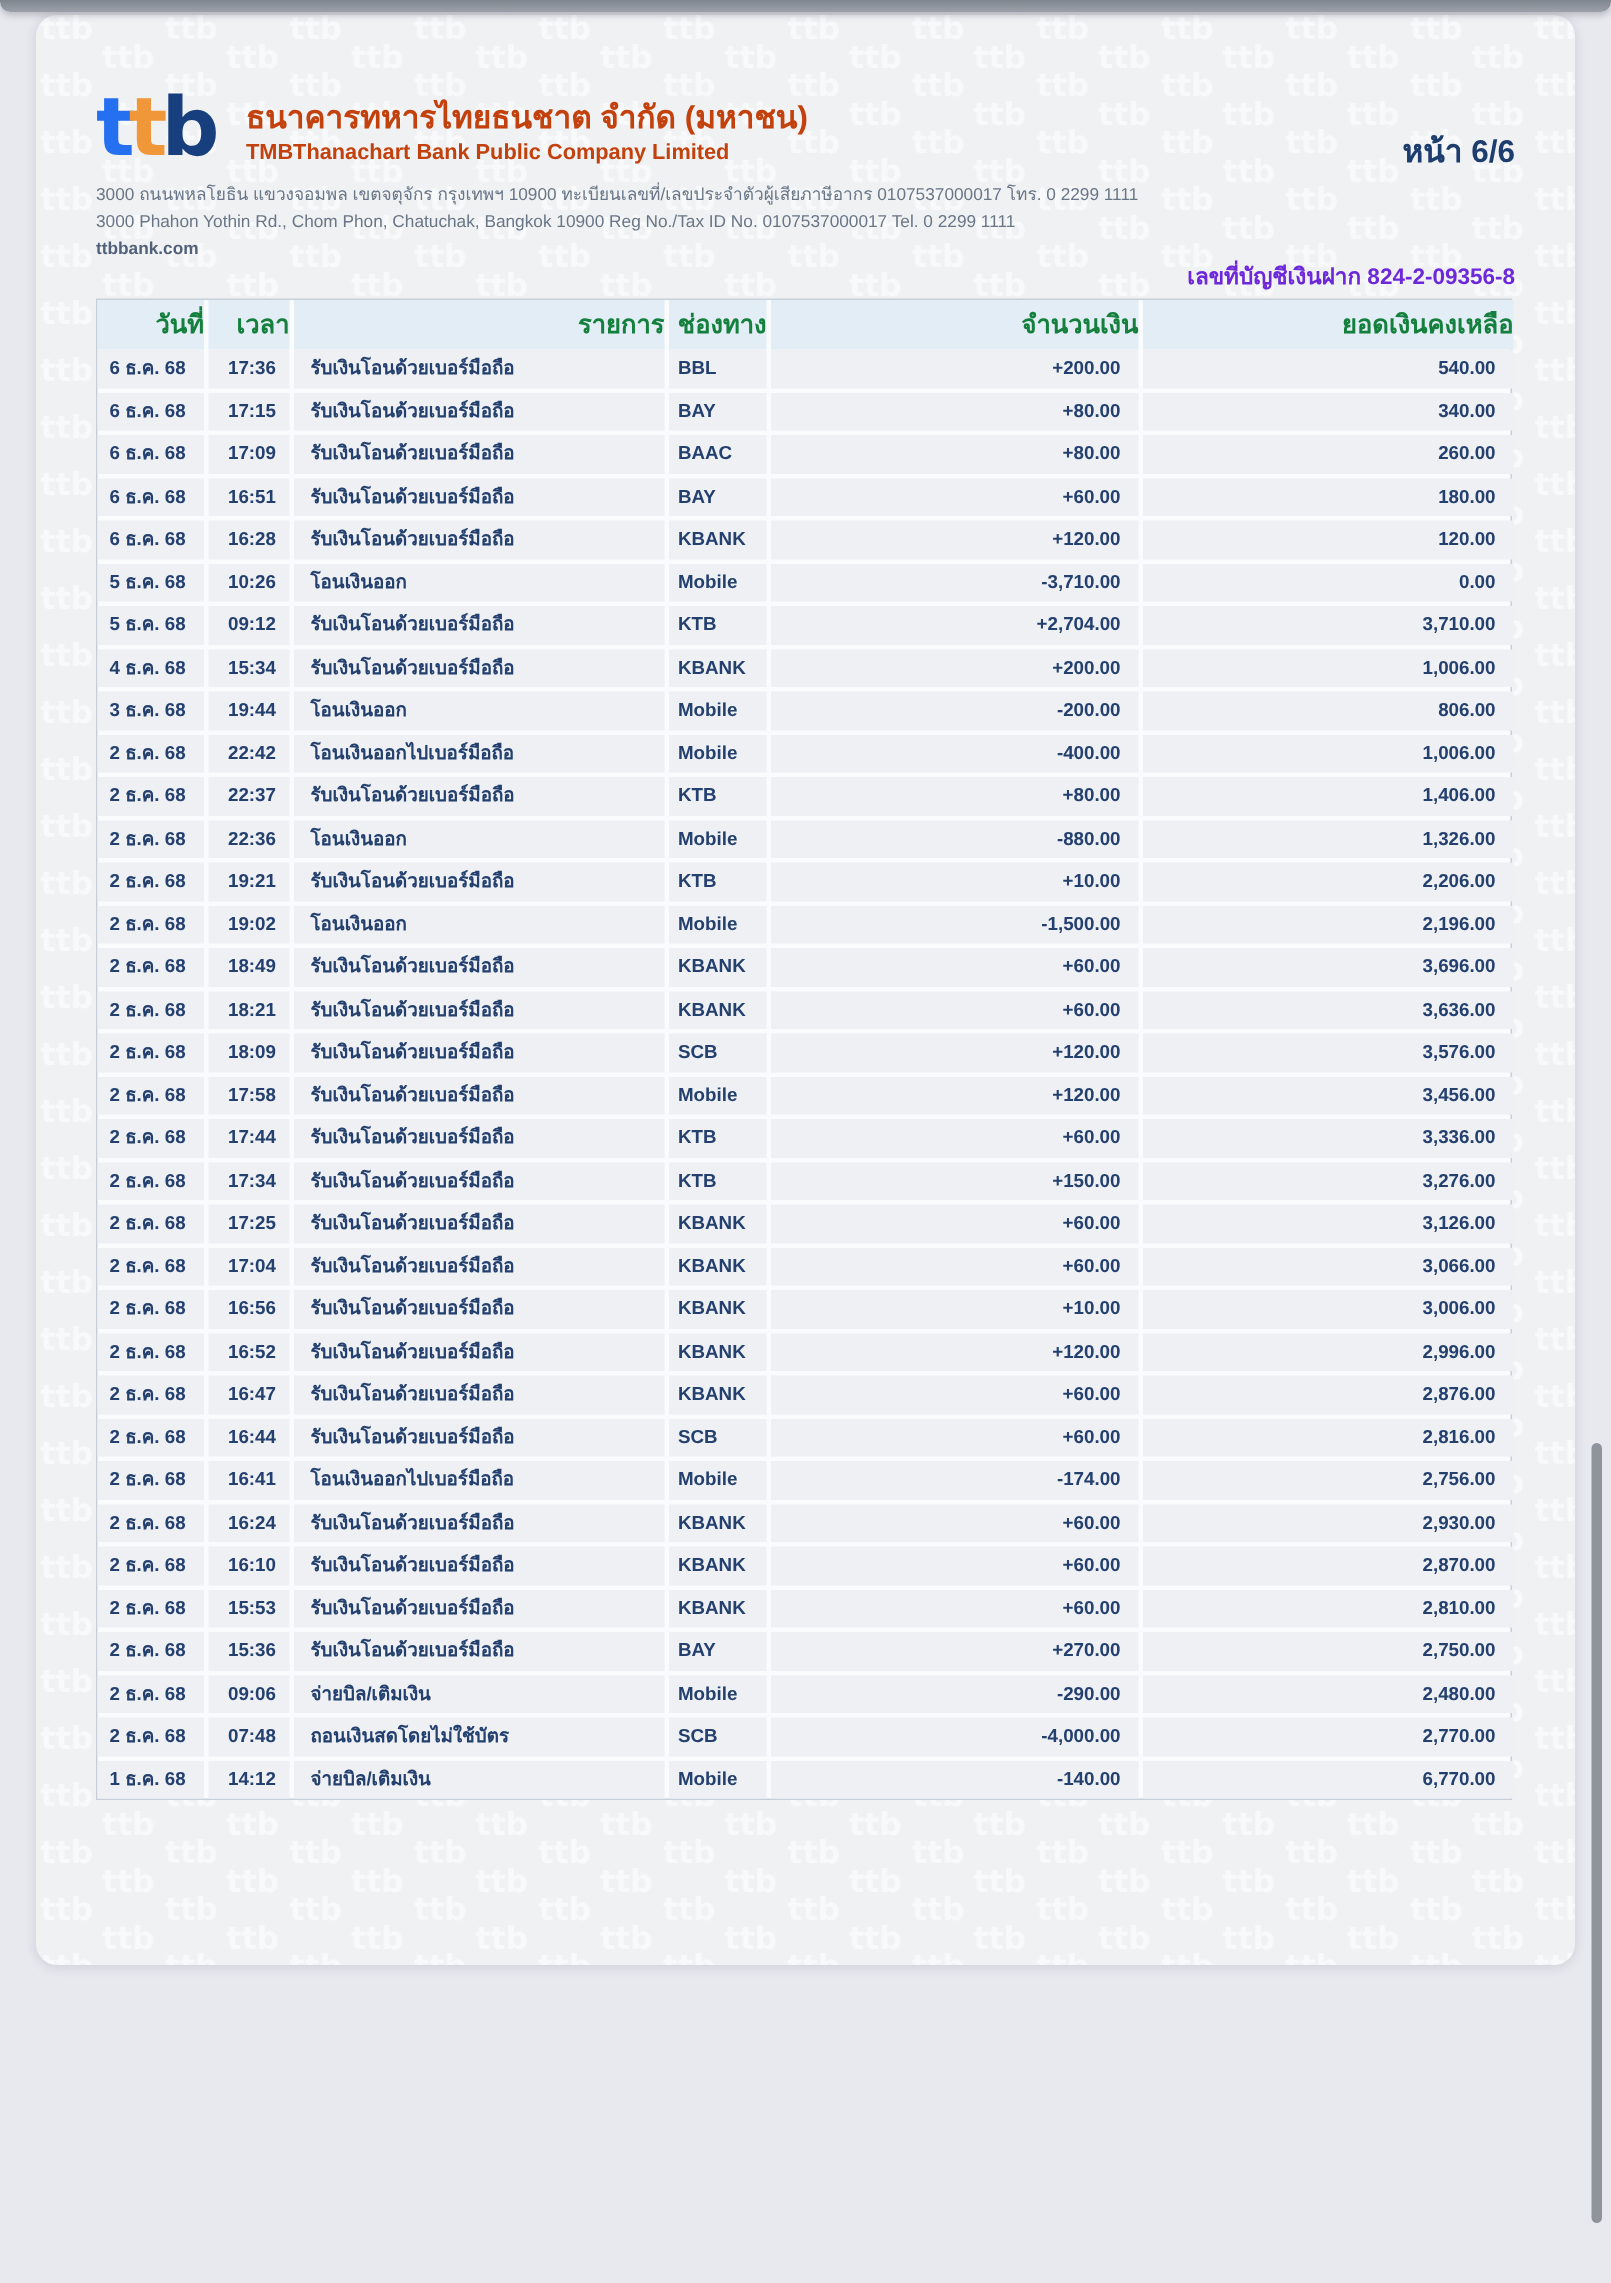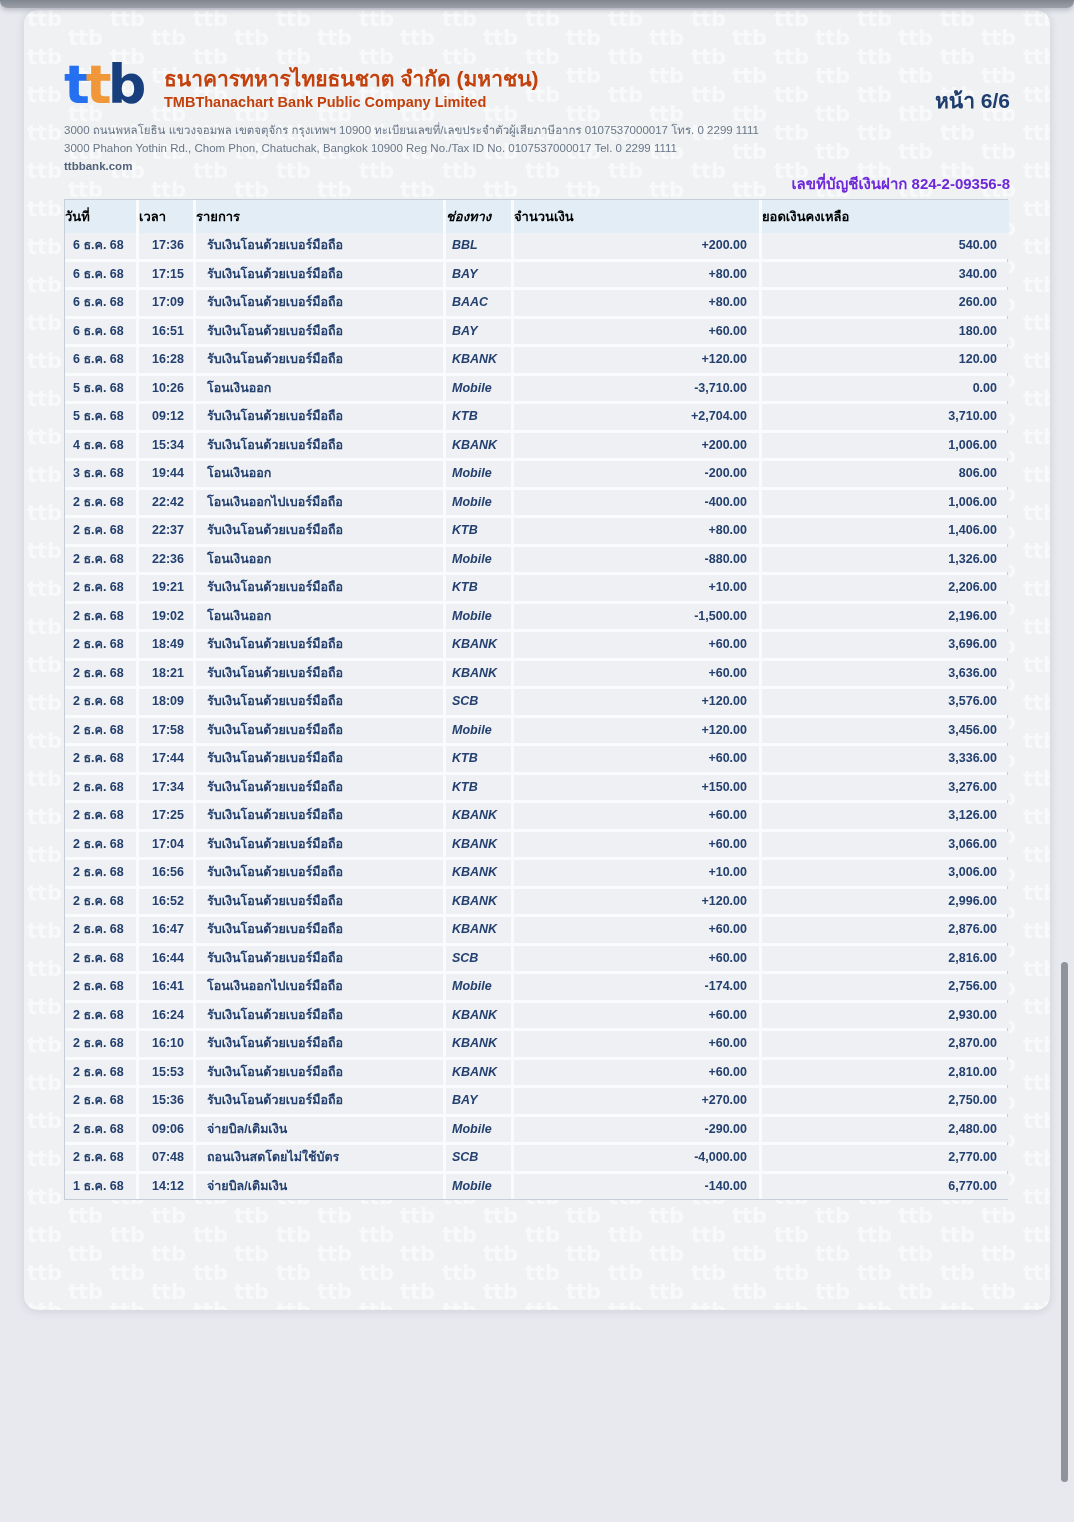--- a/index.html
+++ b/index.html
@@ -58,27 +58,27 @@
   }
   .trow{display:flex;column-gap:3px;margin-top:3px;}
   .trow:first-child{margin-top:0;}
   .cell{
     background:#eef0f3;box-sizing:border-box;
     color:#24406f;font-size:12.5px;font-weight:600;
     height:25.5px;line-height:25.5px;
     white-space:nowrap;overflow:hidden;
   }
   .thead .cell{
-    background:#e2edf6;font-weight:bold;font-size:13px;
-    height:33px;line-height:33px;text-align:left;color:#000000;
+    background:#e2edf6;font-weight:bold;font-size:17px;
+    height:33px;line-height:33px;text-align:right;color:#15803d;
   }
   .c-date{flex:0 0 71px;padding-left:8px;}
   .c-time{flex:0 0 54px;padding-left:13px;}
   .c-description{flex:0 0 247px;padding-left:11px;}
-  .c-channel{flex:0 0 65px;padding-left:6px;font-style:italic;}
+  .c-channel{flex:0 0 65px;padding-left:6px;}
   .c-amount{flex:0 0 245px;text-align:right;padding-right:12px;}
   .c-balance{flex:0 0 247px;text-align:right;padding-right:12px;}
   .thead .cell{padding:0;}
 
   
   .scrollbar-thumb{
     position:absolute;right:6px;top:962px;width:7px;height:520px;
     background:#8f939b;border-radius:4px;z-index:4;
   }
 </style>

